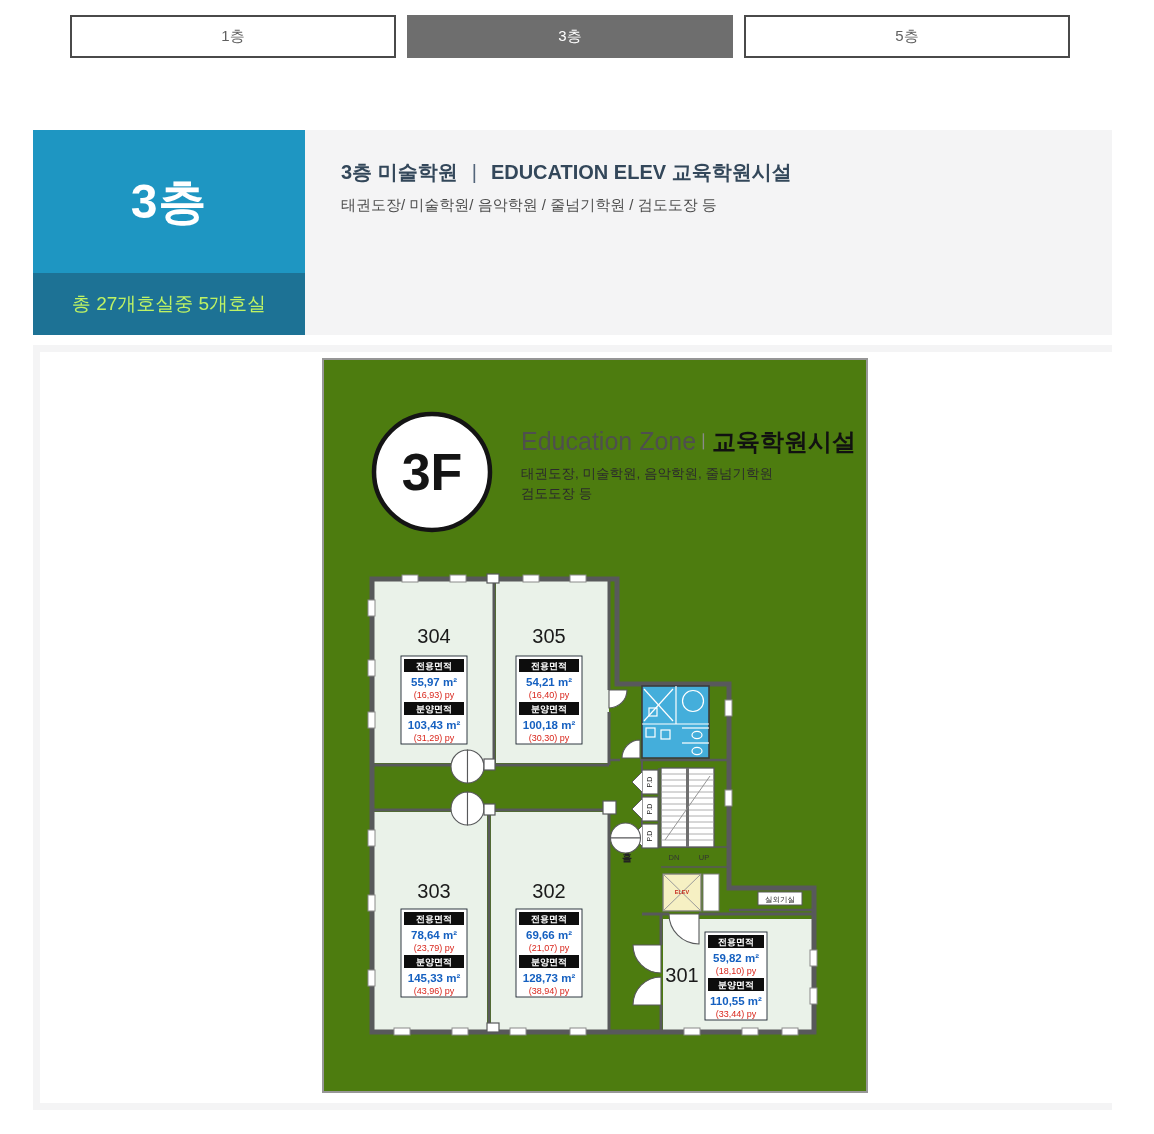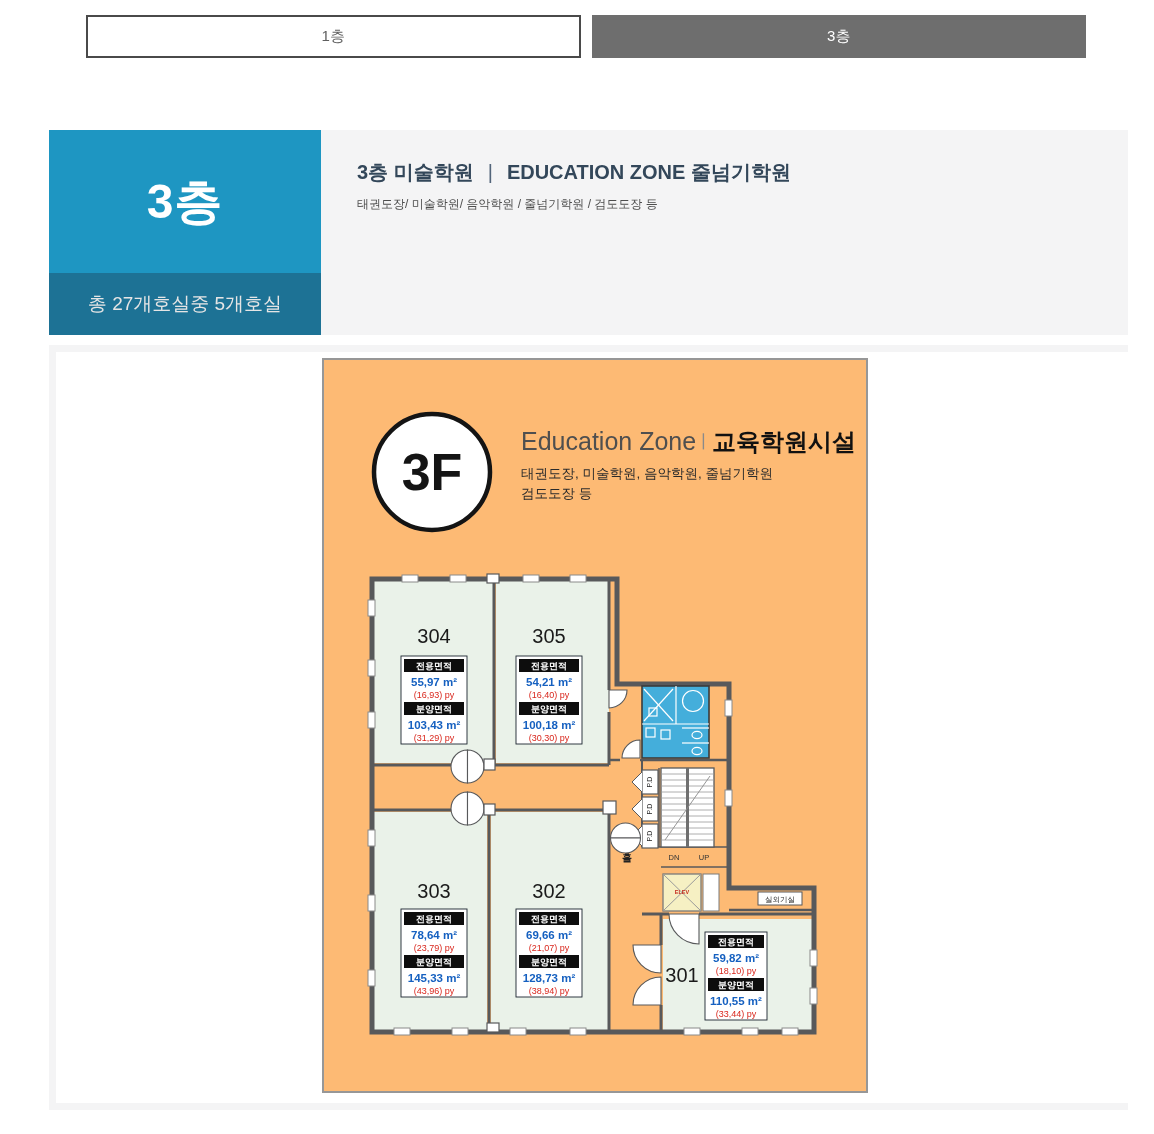--- a/index.html
+++ b/index.html
@@ -1,65 +1,66 @@
 <!DOCTYPE html>
 <html><head>
 <meta charset="utf-8">
 <style>
   html,body{margin:0;padding:0;background:#fff;}
   body{font-family:"Liberation Sans","DejaVu Sans",sans-serif;}
-  .page{position:relative;width:1112px;height:1134px;background:#fff;overflow:hidden;margin-left:16px;}
+  .page{position:relative;width:1112px;height:1134px;background:#fff;overflow:hidden;}
 
   
   .tabs{position:absolute;left:70px;top:15px;width:1000px;height:43px;display:flex;gap:11px;}
   .tab{flex:1;box-sizing:border-box;border:2px solid #4a4a4a;background:#fff;color:#5f5f5f;
        font-size:15px;display:flex;align-items:center;justify-content:center;cursor:pointer;}
   .tab.active{background:#6e6e6e;border-color:#6e6e6e;color:#fff;}
 
   
   .header{position:absolute;left:33px;top:130px;width:1088px;height:205px;background:#f4f4f5;}
   .floor-box{position:absolute;left:0;top:0;width:272px;height:205px;}
   .floor-box-top{position:absolute;left:0;top:0;width:100%;height:143px;background:#1e96c2;
        display:flex;align-items:center;justify-content:center;}
   .floor-big{color:#fff;font-size:48px;font-weight:bold;letter-spacing:1px;}
   .floor-box-bottom{position:absolute;left:0;top:143px;width:100%;height:62px;background:#1d7295;
        display:flex;align-items:center;justify-content:center;}
-  .floor-sub{color:#e5e5e5;font-size:19px;}
+  .floor-sub{color:#bef264;font-size:19px;}
   .rec-title{position:absolute;left:308px;top:29px;font-size:20px;font-weight:bold;color:#33475a;}
   .rec-title .sep{margin:0 14px;font-weight:normal;color:#53657a;}
-  .rec-desc{position:absolute;left:308px;top:66px;font-size:12px;color:#4d4d4d;}
+  .rec-desc{position:absolute;left:308px;top:66px;font-size:15px;color:#4d4d4d;}
 
   
   .plan-section{position:absolute;left:33px;top:345px;width:1088px;height:765px;background:#f4f4f5;}
   .plan-inner{position:absolute;left:7px;top:7px;right:7px;bottom:7px;background:#fff;}
-  .plan-box{position:absolute;left:266px;top:6px;width:542px;height:731px;background:#fdba74;
+  .plan-box{position:absolute;left:282px;top:6px;width:542px;height:731px;background:#4d7c0f;
        border:2px solid #979797;}
   svg text{font-family:"Liberation Sans","DejaVu Sans",sans-serif;}
 </style>
 </head>
 <body>
 
 <div class="page">
 
   <div class="tabs">
     <div class="tab">1층</div>
     <div class="tab active">3층</div>
+    <div class="tab">5층</div>
   </div>
 
   <div class="header">
     <div class="floor-box">
       <div class="floor-box-top">
         <span class="floor-big">3층</span>
       </div>
       <div class="floor-box-bottom">
         <span class="floor-sub">총 27개호실중 5개호실</span>
       </div>
     </div>
     <div class="rec-title">
-      <span>3층 미술학원</span><span class="sep">|</span><span>EDUCATION ZONE 줄넘기학원</span>
+      <span>3층 미술학원</span><span class="sep">|</span><span>EDUCATION ELEV 교육학원시설</span>
     </div>
     <div class="rec-desc">태권도장/ 미술학원/ 음악학원 / 줄넘기학원 / 검도도장 등</div>
   </div>
 
   <div class="plan-section">
     <div class="plan-inner">
       <div class="plan-box">
 
         <svg width="542" height="731" viewBox="0 0 542 731">
 

